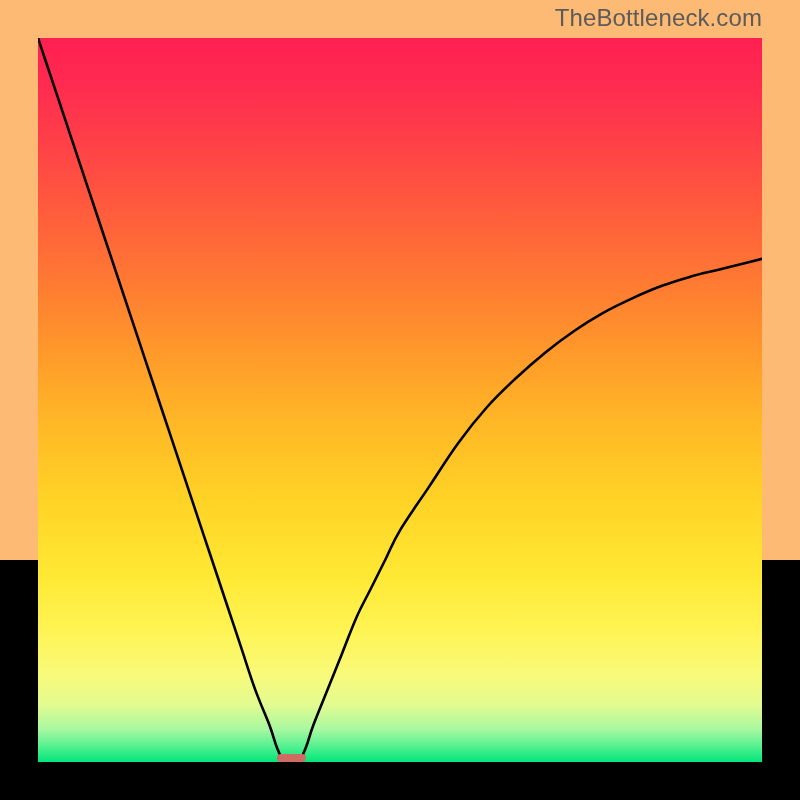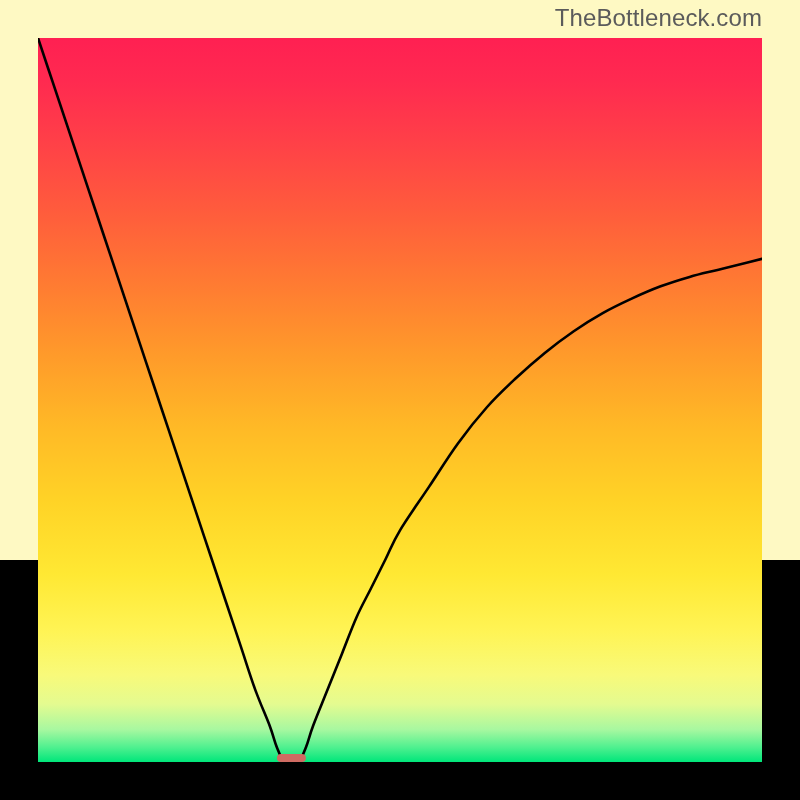--- a/index.html
+++ b/index.html
@@ -8,21 +8,21 @@
     width: 800px;
     height: 800px;
     overflow: hidden;
     background: #000;
     font-family: Arial, Helvetica, sans-serif;
   }
   .chart-container {
     position: relative;
     width: 800px;
     height: 560px;
-    background: #fef9c3;
+    background: #fdba74;
   }
   .plot-area {
     position: absolute;
     left: 38px;
     top: 38px;
     width: 724px;
     height: 724px;
     overflow: hidden;
   }
   .gradient-bg {

